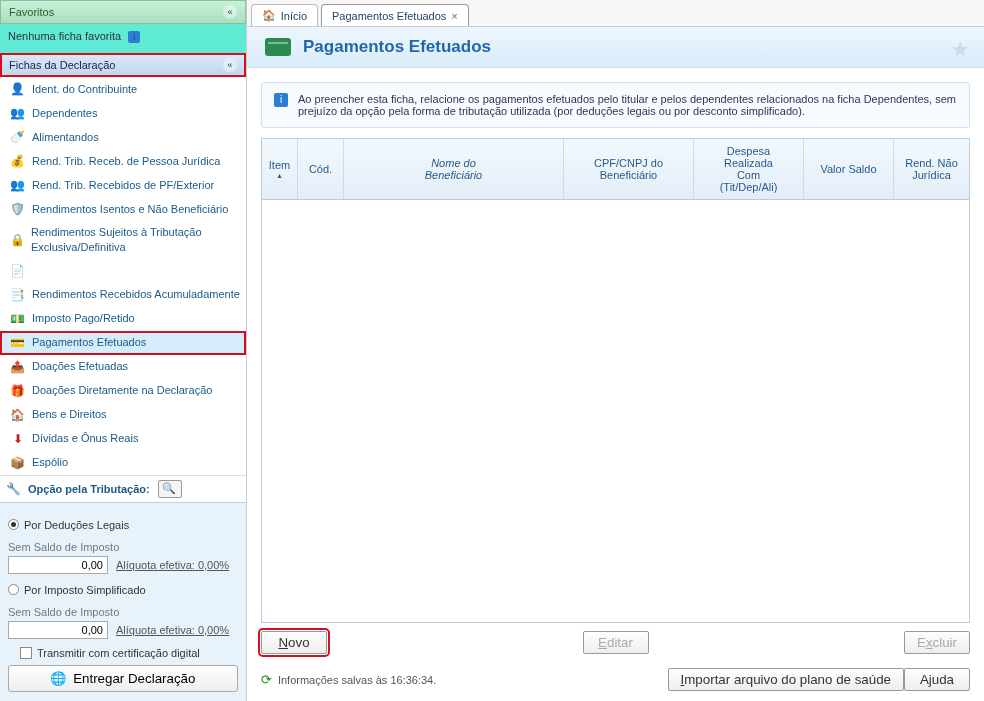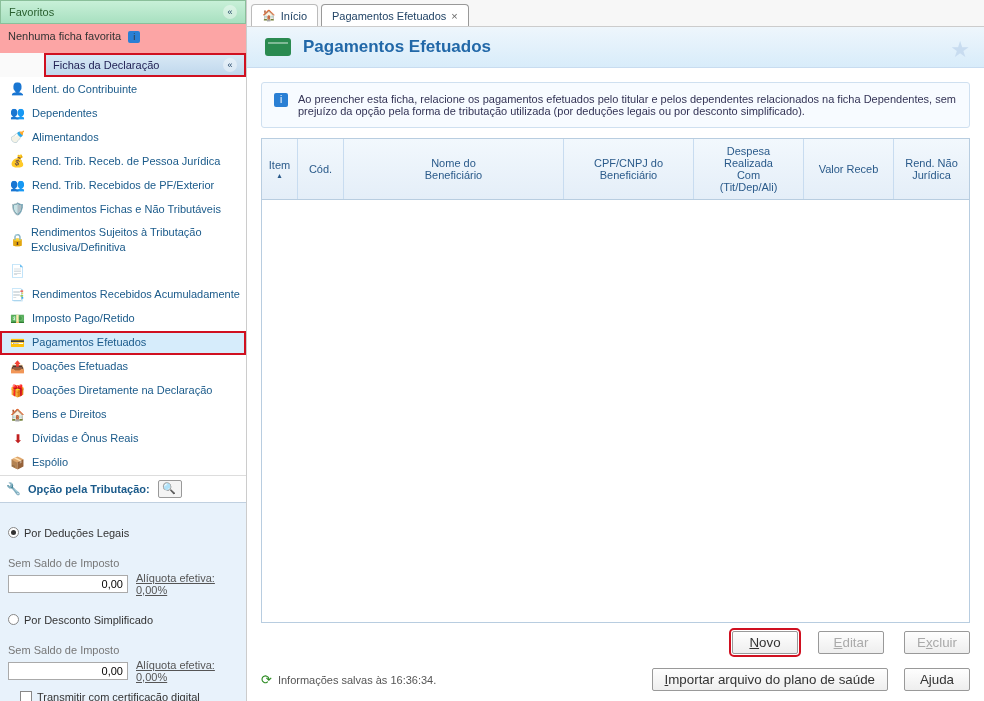--- a/index.html
+++ b/index.html
@@ -29,40 +29,39 @@
   color: #2a6030;
   border: 1px solid #8abf9a;
   display: flex;
   justify-content: space-between;
   align-items: center;
 }
 .section-header.blue {
   background: linear-gradient(#d8e8f5, #c0d8ed);
   color: #225;
   border: 1px solid #a0b8d0;
-  margin-left: 44px;
 }
 .section-header.blue.boxed {
   border: 2px solid #d01020;
   padding: 3px 7px;
 }
 .collapse-icon {
   width: 14px; height: 14px;
   border-radius: 50%;
   background: #fff6;
   display: inline-flex;
   align-items: center;
   justify-content: center;
   font-size: 9px;
   color: #246;
   cursor: pointer;
 }
 .fav-body {
   padding: 6px 8px 10px;
-  background: #fca5a5;
+  background: #5eead4;
 }
 .fav-body span { color: #333; }
 .info-icon {
   display:inline-block;
   width:12px;height:12px;
   background:#2a7fd4;
   color:#fff;
   border-radius:2px;
   font-size:9px;
   text-align:center;
@@ -96,26 +95,26 @@
 .magnify-btn {
   width:24px; height:18px; border:1px solid #999;
   background:#f4f4f4; margin-left:8px; display:inline-flex;
   align-items:center; justify-content:center; cursor:pointer;
   border-radius:2px;
 }
 .tax-panel {
   background:#e8f2fb; padding:6px 8px; flex:1;
   border-top:1px solid #c0d0e0;
 }
-.radio-row { display:flex; align-items:center; margin:18px 0;}
+.radio-row { display:flex; align-items:center; margin:10px 0;}
 .radio { width:11px;height:11px;border:1px solid #888;border-radius:50%;background:#fff;margin-right:5px;display:inline-flex;align-items:center;justify-content:center;}
 .radio.checked::after{content:'';width:5px;height:5px;border-radius:50%;background:#333;}
 .muted { color:#777; }
 .num-input {
-  width:120px; padding:2px 4px; text-align:right;
+  width:100px; padding:2px 4px; text-align:right;
   border:1px solid #aaa; background:#fff; font:inherit;
 }
 .aliq { color:#555; margin-left:8px;text-decoration:underline;}
 .checkbox-row { display:flex; align-items:center; margin:8px 12px 6px;}
 .checkbox { width:12px;height:12px;border:1px solid #888;background:#fff;margin-right:5px;}
 .deliver-btn {
   width:100%; padding:5px; background:linear-gradient(#fefefe,#eee);
   border:1px solid #aaa; border-radius:3px; cursor:pointer;
   display:flex;align-items:center;justify-content:center;gap:6px;
 }
@@ -159,21 +158,21 @@
 .grid-wrap { margin:0 14px; border:1px solid #b8cde0; flex:1; min-height:0; display:flex; flex-direction:column;}
 .grid-header-row { display:flex; background:linear-gradient(#f2f8fd,#e4eef8); border-bottom:1px solid #b8cde0;}
 .gh {
   padding:6px 4px; text-align:center; color:#2a5a8a; font-weight:normal;
   border-right:1px solid #c8dcf0; display:flex; flex-direction:column; justify-content:center; align-items:center;
 }
 .gh:last-child{border-right:none;}
 .gh.sort::after{content:' ▴'; font-size:8px; color:#2a5a8a;}
 .grid-body { flex:1; background:#fff;}
 
-.btn-row { display:flex; justify-content:flex-end; gap:20px; padding:8px 14px;}
+.btn-row { display:flex; justify-content:space-between; gap:20px; padding:8px 14px;}
 .btn {
   min-width:66px; padding:3px 12px; border:1px solid #999; background:linear-gradient(#fefefe,#eee);
   cursor:pointer; border-radius:2px; color:#333; text-align:center;
 }
 .btn.disabled { color:#aaa; cursor:default;}
 .btn.boxed { outline:2px solid #d01020; outline-offset:1px;}
 .btn.wide { min-width:200px;}
 
 .status-row {
   display:flex; justify-content:space-between; align-items:center;
@@ -223,21 +222,21 @@
       <div class="nav-item">
         <span class="nav-icon ic" style="color: rgb(42, 138, 80);">💰</span>
         <span>Rend. Trib. Receb. de Pessoa Jurídica</span>
       </div>
       <div class="nav-item">
         <span class="nav-icon ic" style="color: rgb(176, 90, 144);">👥</span>
         <span>Rend. Trib. Recebidos de PF/Exterior</span>
       </div>
       <div class="nav-item">
         <span class="nav-icon ic" style="color: rgb(42, 160, 80);">🛡️</span>
-        <span>Rendimentos Fichas e Não Tributáveis</span>
+        <span>Rendimentos Isentos e Não Beneficiário</span>
       </div>
       <div class="nav-item">
         <span class="nav-icon ic" style="color: rgb(208, 160, 32);">🔒</span>
         <span>Rendimentos Sujeitos à Tributação Exclusiva/Definitiva</span>
       </div>
       <div class="nav-item">
         <span class="nav-icon ic" style="color: rgb(192, 64, 32);">📄</span>
       </div>
       <div class="nav-item">
         <span class="nav-icon ic" style="color: rgb(58, 106, 160);">📑</span>
@@ -285,21 +284,21 @@
       <span>Por Deduções Legais</span>
     </div>
     <div class="muted">Sem Saldo de Imposto</div>
     <div style="display:flex;align-items:center;margin:3px 0 8px;">
       <input class="num-input" value="0,00" style="">
       <span class="aliq">Alíquota efetiva: 0,00%</span>
     </div>
 
     <div class="radio-row">
       <span class="radio"></span>
-      <span>Por Desconto Simplificado</span>
+      <span>Por Imposto Simplificado</span>
     </div>
     <div class="muted">Sem Saldo de Imposto</div>
     <div style="display:flex;align-items:center;margin:3px 0 8px;">
       <input class="num-input" value="0,00" style="">
       <span class="aliq">Alíquota efetiva: 0,00%</span>
     </div>
 
     <div class="checkbox-row">
       <span class="checkbox"></span>
       <span>Transmitir com certificação digital</span>
@@ -335,54 +334,54 @@
   </div>
 
   <div class="grid-wrap">
     <div class="grid-header-row" id="grid-header-row">
         <div class="gh sort" style="width: 36px;">
           <div>Item</div>
         </div>
         <div class="gh" style="width: 46px;">
           <div>Cód.</div>
         </div>
-        <div class="gh" style="width: 220px; flex: 1 1 0%;">
+        <div class="gh" style="width: 220px; flex: 1 1 0%; font-style: italic;">
           <div>Nome do</div>
           <div>Beneficiário</div>
         </div>
         <div class="gh" style="width: 130px;">
           <div>CPF/CNPJ do</div>
           <div>Beneficiário</div>
         </div>
         <div class="gh" style="width: 110px;">
           <div>Despesa</div>
           <div>Realizada</div>
           <div>Com</div>
           <div>(Tit/Dep/Ali)</div>
         </div>
         <div class="gh" style="width: 90px;">
-          <div>Valor Receb</div>
+          <div>Valor Saldo</div>
         </div>
         <div class="gh" style="width: 75px;">
           <div>Rend. Não</div>
           <div>Jurídica</div>
         </div>
       </div>
     <div class="grid-body"></div>
   </div>
 
   <div class="btn-row">
     <button class="btn boxed"><u>N</u><span>ovo</span></button>
     <button class="btn disabled"><u>E</u>ditar</button>
     <button class="btn disabled">E<u>x</u>cluir</button>
   </div>
 
   <div class="status-row">
     <div class="status-left">
       <span class="refresh-icon">⟳</span>
       <span>Informações salvas às 16:36:34.</span>
     </div>
-    <div style="display:flex;gap:16px;">
+    <div style="display:flex;gap:0;">
       <button class="btn wide"><u>I</u>mportar arquivo do plano de saúde</button>
       <button class="btn">A<u>j</u>uda</button>
     </div>
   </div>
 </div>
 
 </body></html>

